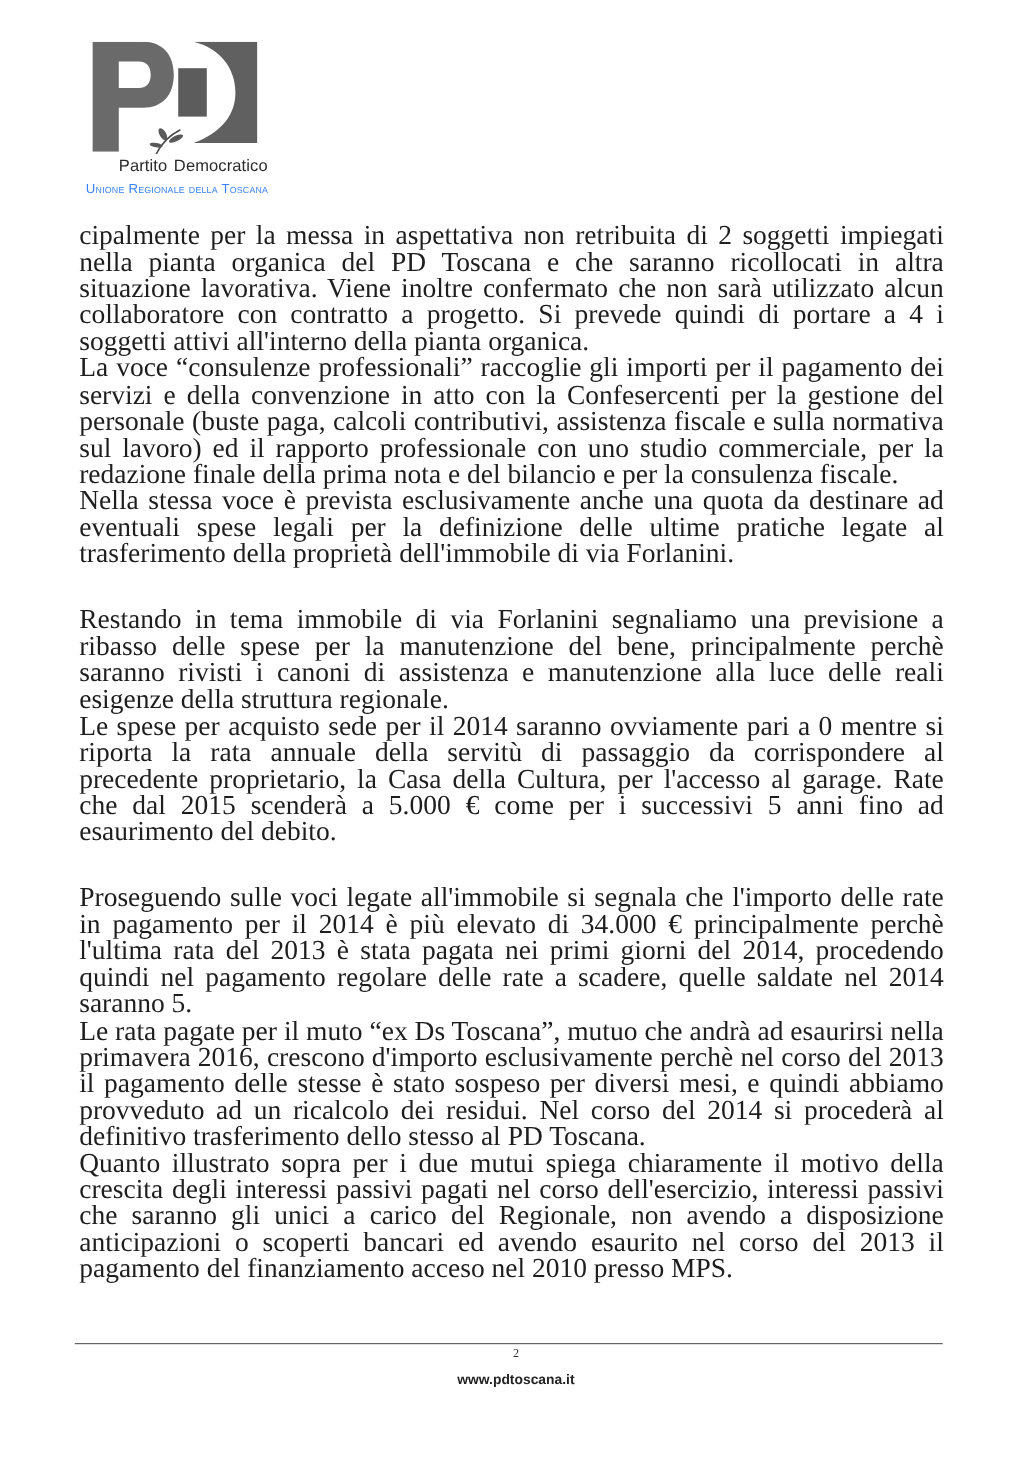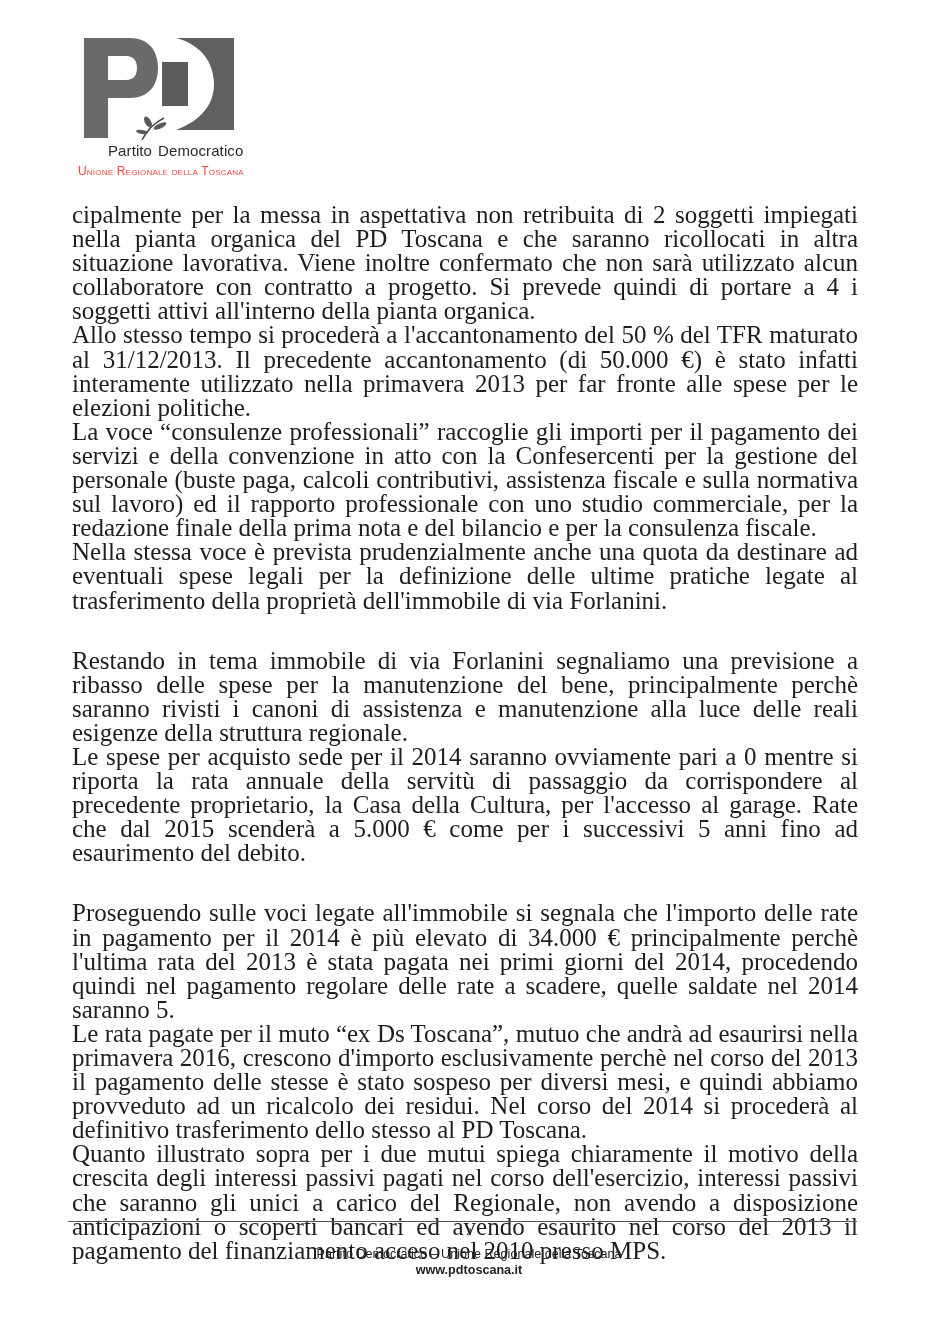--- a/index.html
+++ b/index.html
@@ -1,21 +1,21 @@
 <!DOCTYPE html>
 <html><head>
 <meta charset="utf-8">
 <style>
   html, body { margin: 0; padding: 0; background: #ffffff; }
   body { width: 938px; height: 1328px; position: relative; overflow: hidden; color: #1a1a1a; }
   .logo { position: absolute; left: 78px; top: 38px; width: 240px; height: 150px; }
   .logo svg { position: absolute; left: 6px; top: 0; }
   .logo-name { position: absolute; left: 2px; top: 104px; font-family: Liberation Sans, sans-serif; font-size: 15px; color: #2a2a2a; letter-spacing: 0.1px; white-space: nowrap; margin-left: 28px; }
   .logo-name .sep { display: inline-block; width: 6px; }
-  .logo-sub { position: absolute; left: 0; top: 126px; font-family: "Liberation Sans", sans-serif; font-size: 12px; color: #ef4444; white-space: nowrap; font-variant: small-caps; letter-spacing: 0.2px; }
+  .logo-sub { position: absolute; left: 0; top: 126px; font-family: "Liberation Sans", sans-serif; font-size: 12px; color: #3b82f6; white-space: nowrap; font-variant: small-caps; letter-spacing: 0.2px; }
   .body-text { position: absolute; left: 72px; top: 203px; width: 786px; font-family: "Liberation Serif", serif; font-size: 25px; line-height: 24.1px; color: #1e1e1e; text-align: justify; }
   .body-text p { margin: 0; }
   .body-text p.gap { margin-top: 36px; }
   .footer-rule { position: absolute; left: 68px; top: 1221px; width: 789px; height: 1px; background: #555; }
   .page-num { position: absolute; left: 0; width: 938px; top: 1225px; text-align: center; font-family: "Liberation Serif", serif; font-size: 11px; color: #333; }
   .footer { position: absolute; left: 0; width: 938px; top: 1246px; text-align: center; font-family: "Liberation Sans", sans-serif; font-size: 12.6px; line-height: 16px; color: #222; }
   .footer .web { font-weight: bold; }
 </style>
 </head>
 <body>
@@ -36,28 +36,26 @@
     <ellipse cx="8" cy="18" rx="6" ry="2" transform="rotate(10 8 18)" fill="#5a5a5a"></ellipse>
   </svg>
   <div class="logo-name">
     <span>Partito</span><span class="sep"></span><span>Democratico</span>
   </div>
   <div class="logo-sub">Unione Regionale della Toscana</div>
 </div>
 
 <div class="body-text">
   <p>cipalmente per la messa in aspettativa non retribuita di 2 soggetti impiegati nella pianta organica del PD Toscana e che saranno ricollocati in altra situazione lavorativa. Viene inoltre confermato che non sarà utilizzato alcun collaboratore con contratto a progetto. Si prevede quindi di portare a 4 i soggetti attivi all'interno della pianta organica.</p>
-  <p>Allo stesso tempo si procederà a l'accantonamento del 50 % del TFR maturato al 31/12/2013. Il precedente accantonamento (di 50.000 €) è stato infatti interamente utilizzato nella primavera 2013 per far fronte alle spese per le elezioni politiche.</p>
   <p>La voce “consulenze professionali” raccoglie gli importi per il pagamento dei servizi e della convenzione in atto con la Confesercenti per la gestione del personale (buste paga, calcoli contributivi, assistenza fiscale e sulla normativa sul lavoro) ed il rapporto professionale con uno studio commerciale, per la redazione finale della prima nota e del bilancio e per la consulenza fiscale.</p>
-  <p>Nella stessa voce è prevista prudenzialmente anche una quota da destinare ad eventuali spese legali per la definizione delle ultime pratiche legate al trasferimento della proprietà dell'immobile di via Forlanini.</p>
+  <p>Nella stessa voce è prevista esclusivamente anche una quota da destinare ad eventuali spese legali per la definizione delle ultime pratiche legate al trasferimento della proprietà dell'immobile di via Forlanini.</p>
   <p class="gap">Restando in tema immobile di via Forlanini segnaliamo una previsione a ribasso delle spese per la manutenzione del bene, principalmente perchè saranno rivisti i canoni di assistenza e manutenzione alla luce delle reali esigenze della struttura regionale.</p>
   <p>Le spese per acquisto sede per il 2014 saranno ovviamente pari a 0 mentre si riporta la rata annuale della servitù di passaggio da corrispondere al precedente proprietario, la Casa della Cultura, per l'accesso al garage. Rate che dal 2015 scenderà a 5.000 € come per i successivi 5 anni fino ad esaurimento del debito.</p>
   <p class="gap">Proseguendo sulle voci legate all'immobile si segnala che l'importo delle rate in pagamento per il 2014 è più elevato di 34.000 € principalmente perchè l'ultima rata del 2013 è stata pagata nei primi giorni del 2014, procedendo quindi nel pagamento regolare delle rate a scadere, quelle saldate nel 2014 saranno 5.</p>
   <p>Le rata pagate per il muto “ex Ds Toscana”, mutuo che andrà ad esaurirsi nella primavera 2016, crescono d'importo esclusivamente perchè nel corso del 2013 il pagamento delle stesse è stato sospeso per diversi mesi, e quindi abbiamo provveduto ad un ricalcolo dei residui. Nel corso del 2014 si procederà al definitivo trasferimento dello stesso al PD Toscana.</p>
   <p>Quanto illustrato sopra per i due mutui spiega chiaramente il motivo della crescita degli interessi passivi pagati nel corso dell'esercizio, interessi passivi che saranno gli unici a carico del Regionale, non avendo a disposizione anticipazioni o scoperti bancari ed avendo esaurito nel corso del 2013 il pagamento del finanziamento acceso nel 2010 presso MPS.</p>
 </div>
 
 <div class="footer-rule"></div>
 <div class="page-num">2</div>
 <div class="footer">
-  <div>Partito Democratico – Unione Regionale della Toscana</div>
   <div class="web">www.pdtoscana.it</div>
 </div>
 
 </body></html>

